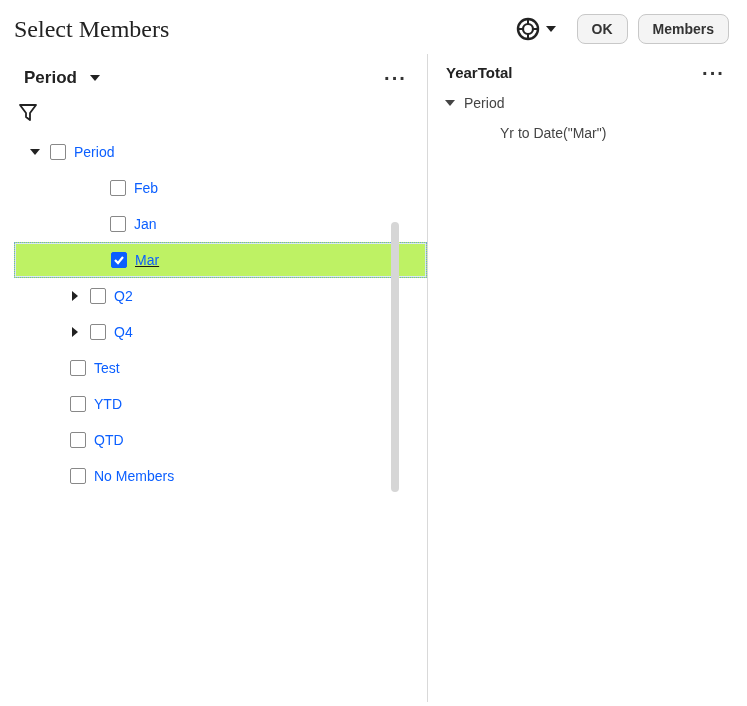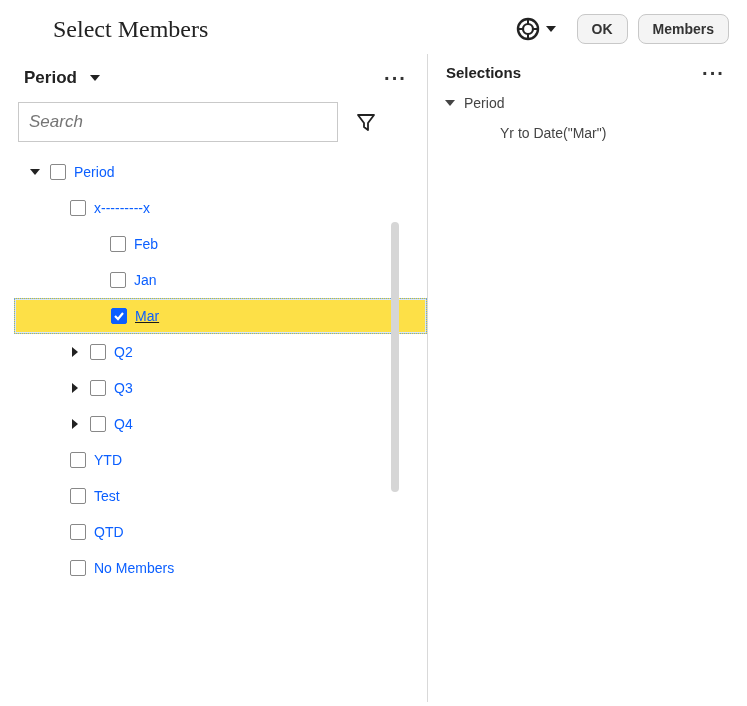--- a/index.html
+++ b/index.html
@@ -17,21 +17,20 @@
     display: flex;
     align-items: center;
     justify-content: space-between;
     padding: 14px 18px 10px 14px;
   }
   .title {
     font-family: Georgia, "Times New Roman", serif;
     font-size: 24px;
     font-weight: 400;
     color: #222;
-    margin-left: 39px;
   }
   .header-right {
     display: flex;
     align-items: center;
     gap: 10px;
   }
   .help-wrap {
     display: flex;
     align-items: center;
     gap: 4px;
@@ -121,21 +120,21 @@
     border-radius: 4px;
   }
   .node {
     display: flex;
     align-items: center;
     height: 36px;
     gap: 8px;
     padding-left: 0;
   }
   .node.selected {
-    background: #fde047;
+    background: #bef264;
     border: 1px dotted #6aa0d8;
     box-shadow: 0 0 0 1px #d8e9f7 inset;
     text-decoration: underline;
   }
   .toggle {
     width: 14px;
     height: 14px;
     display: inline-flex;
     align-items: center;
     justify-content: center;
@@ -234,46 +233,39 @@
         <span>
           <svg width="12" height="12" viewBox="0 0 12 12">
               <path d="M1 3 L6 9 L11 3 Z" fill="#222"></path>
             </svg>
         </span>
       </div>
       <span class="more">···</span>
     </div>
 
     <div class="search-row">
-      <input class="search-input" type="text" placeholder="Search" style="">
       <span class="filter-icon">
         <svg width="20" height="20" viewBox="0 0 20 20">
           <path d="M2 3 H18 L12 11 V18 L8 15 V11 Z" fill="none" stroke="#222" stroke-width="1.8" stroke-linejoin="round"></path>
         </svg>
       </span>
     </div>
 
     <div class="tree" id="tree">
         <div class="node">
           <span class="spacer" style="width: 6px;"></span>
           <span class="toggle">
             <svg width="12" height="12" viewBox="0 0 12 12">
               <path d="M1 3 L6 9 L11 3 Z" fill="#222"></path>
             </svg>
           </span>
           <span class="chk"></span>
           <span class="node-label">Period</span>
         </div>
         <div class="node">
-          <span class="spacer" style="width: 26px;"></span>
-          <span class="toggle" style="visibility: hidden;"></span>
-          <span class="chk"></span>
-          <span class="node-label">x---------x</span>
-        </div>
-        <div class="node">
           <span class="spacer" style="width: 66px;"></span>
           <span class="toggle" style="visibility: hidden;"></span>
           <span class="chk"></span>
           <span class="node-label">Feb</span>
         </div>
         <div class="node">
           <span class="spacer" style="width: 66px;"></span>
           <span class="toggle" style="visibility: hidden;"></span>
           <span class="chk"></span>
           <span class="node-label">Jan</span>
@@ -299,63 +291,53 @@
           <span class="node-label">Q2</span>
         </div>
         <div class="node">
           <span class="spacer" style="width: 46px;"></span>
           <span class="toggle">
             <svg width="12" height="12" viewBox="0 0 12 12">
               <path d="M3 1 L9 6 L3 11 Z" fill="#222"></path>
             </svg>
           </span>
           <span class="chk"></span>
-          <span class="node-label">Q3</span>
-        </div>
-        <div class="node">
-          <span class="spacer" style="width: 46px;"></span>
-          <span class="toggle">
-            <svg width="12" height="12" viewBox="0 0 12 12">
-              <path d="M3 1 L9 6 L3 11 Z" fill="#222"></path>
-            </svg>
-          </span>
-          <span class="chk"></span>
           <span class="node-label">Q4</span>
         </div>
         <div class="node">
           <span class="spacer" style="width: 26px;"></span>
           <span class="toggle" style="visibility: hidden;"></span>
           <span class="chk"></span>
+          <span class="node-label">Test</span>
+        </div>
+        <div class="node">
+          <span class="spacer" style="width: 26px;"></span>
+          <span class="toggle" style="visibility: hidden;"></span>
+          <span class="chk"></span>
           <span class="node-label">YTD</span>
-        </div>
-        <div class="node">
-          <span class="spacer" style="width: 26px;"></span>
-          <span class="toggle" style="visibility: hidden;"></span>
-          <span class="chk"></span>
-          <span class="node-label">Test</span>
         </div>
         <div class="node">
           <span class="spacer" style="width: 26px;"></span>
           <span class="toggle" style="visibility: hidden;"></span>
           <span class="chk"></span>
           <span class="node-label">QTD</span>
         </div>
         <div class="node">
           <span class="spacer" style="width: 26px;"></span>
           <span class="toggle" style="visibility: hidden;"></span>
           <span class="chk"></span>
           <span class="node-label">No Members</span>
         </div>
       </div>
     <div class="tree-scrollbar"></div>
   </div>
 
   <div class="right">
     <div class="right-header">
-      <span class="right-title">Selections</span>
+      <span class="right-title">YearTotal</span>
       <span class="more">···</span>
     </div>
     <div class="sel-line">
       <span>
         <svg width="12" height="12" viewBox="0 0 12 12">
             <path d="M1 3 L6 9 L11 3 Z" fill="#444"></path>
           </svg>
       </span>
       <span class="sel-member">Period</span>
     </div>

